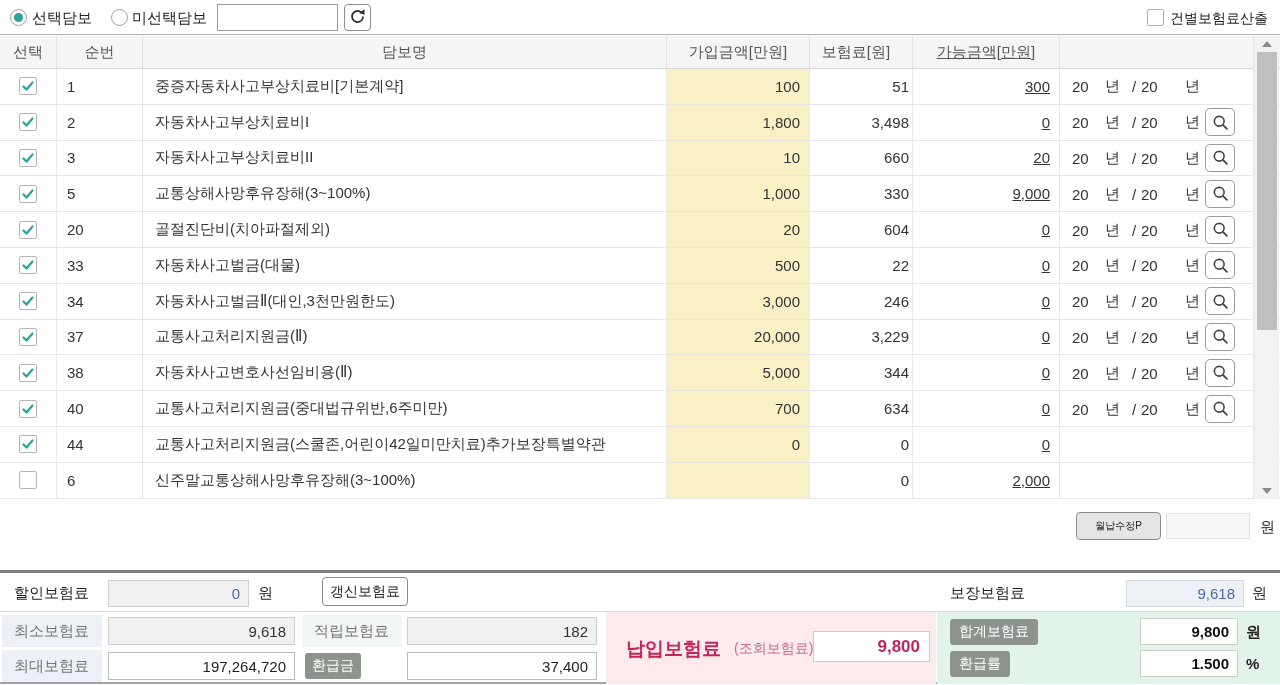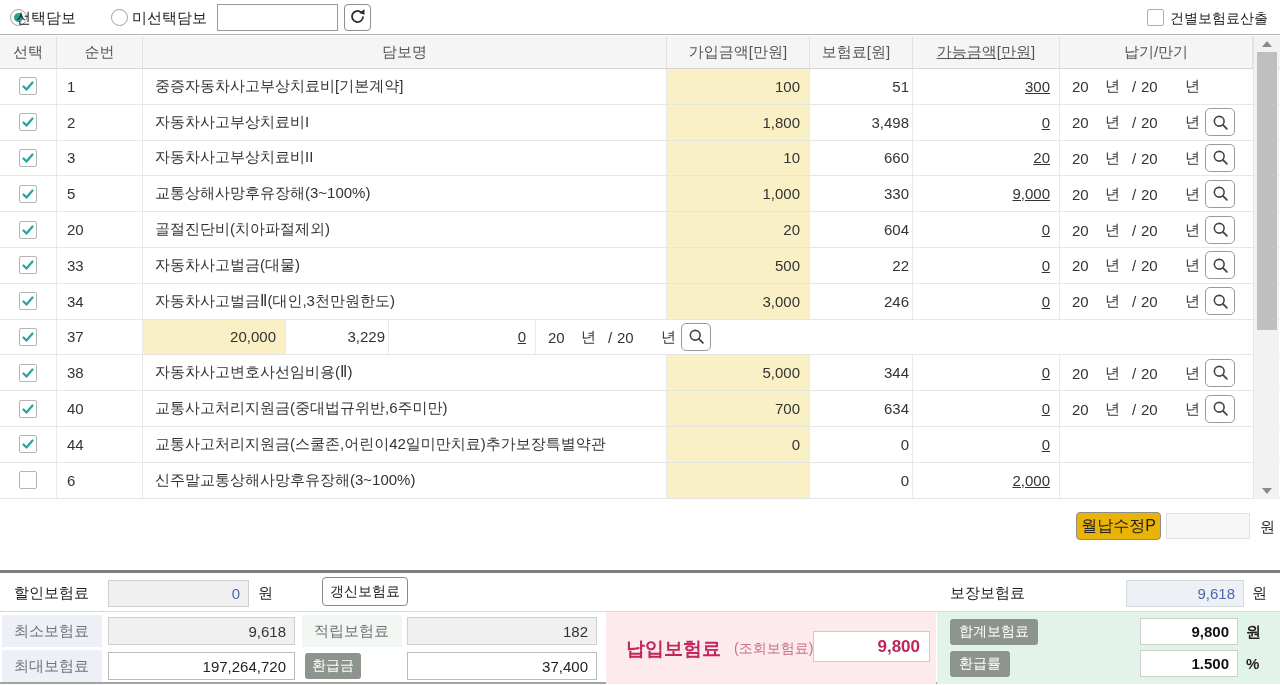--- a/index.html
+++ b/index.html
@@ -36,21 +36,21 @@
   .mag { position:absolute; right:18px; top:50%; transform:translateY(-50%); width:30px; height:28px; border:1px solid #9a9a9a; border-radius:5px; background:#fff; cursor:pointer; display:flex; align-items:center; justify-content:center; }
 
   
   .sbar { position:absolute; right:1px; top:0; width:26px; height:463px; background:#f2f2f2; border-left:1px solid #e4e4e4; }
   .sarrow { position:absolute; left:0; width:26px; height:16px; display:flex; align-items:center; justify-content:center; cursor:pointer; }
   .tri-up { width:0; height:0; border-left:5px solid transparent; border-right:5px solid transparent; border-bottom:6px solid #8a8a8a; }
   .tri-dn { width:0; height:0; border-left:5px solid transparent; border-right:5px solid transparent; border-top:6px solid #8a8a8a; }
   .sthumb { position:absolute; left:3px; top:16px; width:20px; height:278px; background:#bfbfbf; cursor:grab; }
 
   
-  .monthly-btn { position:absolute; left:1076px; top:512px; width:85px; height:28px; border:1px solid #8d8d8d; border-radius:4px; background:#eab308; font-size:16px; color:#222; cursor:pointer; }
+  .monthly-btn { position:absolute; left:1076px; top:512px; width:85px; height:28px; border:1px solid #8d8d8d; border-radius:4px; background:#e5e5e5; font-size:10px; color:#222; cursor:pointer; }
   .monthly-input { position:absolute; left:1166px; top:513px; width:84px; height:26px; background:#f6f6f6; border:1px solid #e2e2e2; font-size:14px; text-align:right; padding:0 6px; }
   .monthly-unit { position:absolute; left:1260px; top:518px; font-size:15px; color:#222; }
 
   
   .summary { position:absolute; left:0; top:570px; width:1280px; height:114px; border-top:3px solid #7d7d7d; border-bottom:2px solid #a3a3a3; background:#fff; }
   .lbl { position:absolute; font-size:15px; color:#222; }
   .num-input { position:absolute; font-size:15px; text-align:right; padding:0 8px; display:flex; align-items:center; justify-content:flex-end; }
   .grey-in { background:#f0f0f0; border:1px solid #cfcfcf; color:#333; }
   .white-in { background:#fff; border:1px solid #bbb; color:#222; }
   .blue-num { color:var(--blue); }
@@ -68,21 +68,21 @@
   .mint-in { background:#fff; border:1px solid #c8d2c8; font-weight:bold; color:#111; }
   .unit-b { position:absolute; font-size:15px; font-weight:bold; color:#222; }
 </style>
 </head>
 <body>
 
 <div class="app">
 
   <div class="topbar">
     <span class="radio sel" style="left:10px"></span>
-    <span class="rlabel" style="left:16px">선택담보</span>
+    <span class="rlabel" style="left:32px">선택담보</span>
     <span class="radio" style="left:111px"></span>
     <span class="rlabel" style="left:132px">미선택담보</span>
     <input class="filter-input" value="" style="">
     <button class="refresh-btn">
       <span>
         <svg width="17" height="17" viewBox="0 0 16 16">
             <path d="M13.2 8a5.2 5.2 0 1 1-1.7-3.85" fill="none" stroke="#2b2b2b" stroke-width="1.7"></path>
             <polygon points="14.6,1.2 14.6,6.4 9.4,4.6" fill="#2b2b2b"></polygon>
           </svg>
       </span>
@@ -92,21 +92,20 @@
   </div>
 
   <div class="table">
     <div class="thead">
       <div class="hc w-sel">선택</div>
       <div class="hc w-no" style="justify-content:center;padding-left:0">순번</div>
       <div class="hc w-nm" style="justify-content:center;padding-left:0">담보명</div>
       <div class="hc w-amt" style="justify-content:center;padding-right:0;background:#f5f5f5">가입금액[만원]</div>
       <div class="hc w-prm" style="justify-content:center;padding-right:10px">보험료[원]</div>
       <div class="hc w-pos" style="justify-content:center;padding-right:0">가능금액[만원]</div>
-      <div class="hc w-trm" style="justify-content:center">납기/만기</div>
     </div>
     <div>
         <div class="trow">
     <div class="c w-sel">
       <span class="tcheck">
         <svg class="check" width="14" height="14" viewBox="0 0 14 14">
                 <polyline points="2.5,7.5 5.5,10.5 11.5,3.5" fill="none" stroke="#26a39a" stroke-width="2.2" stroke-linecap="round" stroke-linejoin="round"></polyline>
               </svg>
       </span>
     </div>
@@ -288,20 +287,21 @@
   </div>
         <div class="trow">
     <div class="c w-sel">
       <span class="tcheck">
         <svg class="check" width="14" height="14" viewBox="0 0 14 14">
                 <polyline points="2.5,7.5 5.5,10.5 11.5,3.5" fill="none" stroke="#26a39a" stroke-width="2.2" stroke-linecap="round" stroke-linejoin="round"></polyline>
               </svg>
       </span>
     </div>
     <div class="c w-no fno">37</div>
+    <div class="c w-nm fnm">교통사고처리지원금(Ⅱ)</div>
     <div class="c w-amt famt">20,000</div>
     <div class="c w-prm fprm">3,229</div>
     <div class="c w-pos fpos">0</div>
     <div class="c w-trm">
       <span class="trm-t y1v" style="left:12px">20</span>
       <span class="trm-t y1l" style="left:45px">년</span>
       <span class="trm-t slash" style="left:72px">/</span>
       <span class="trm-t y2v" style="left:81px">20</span>
       <span class="trm-t y2l" style="left:125px">년</span>
       <button class="mag">

